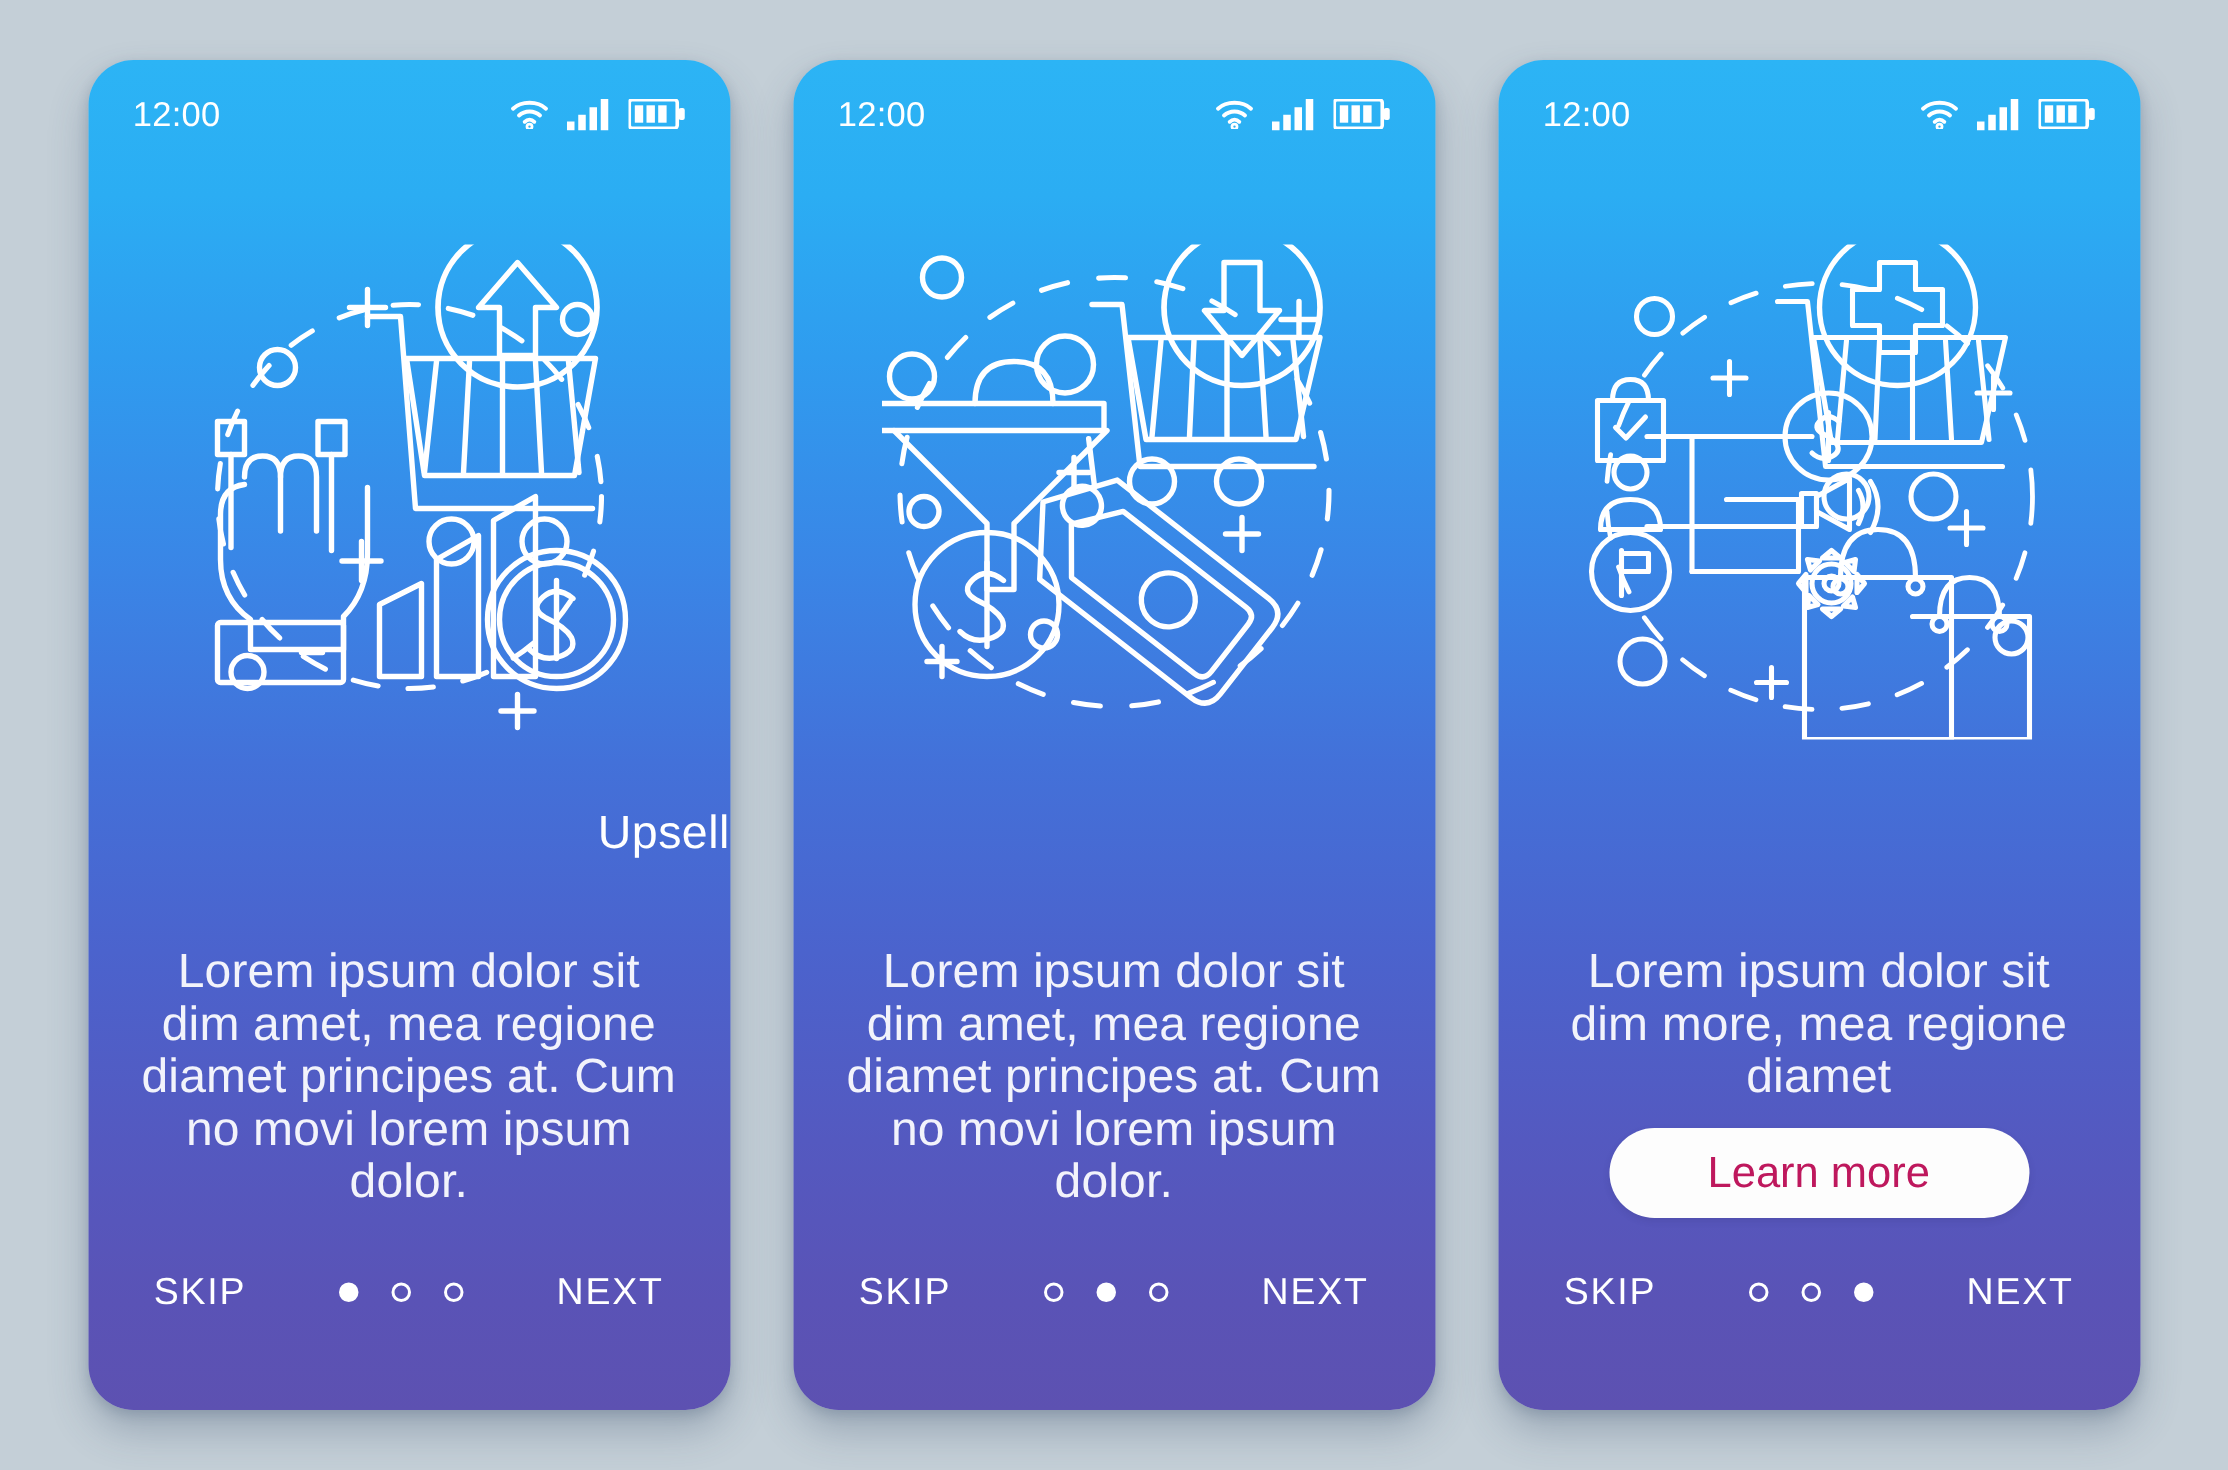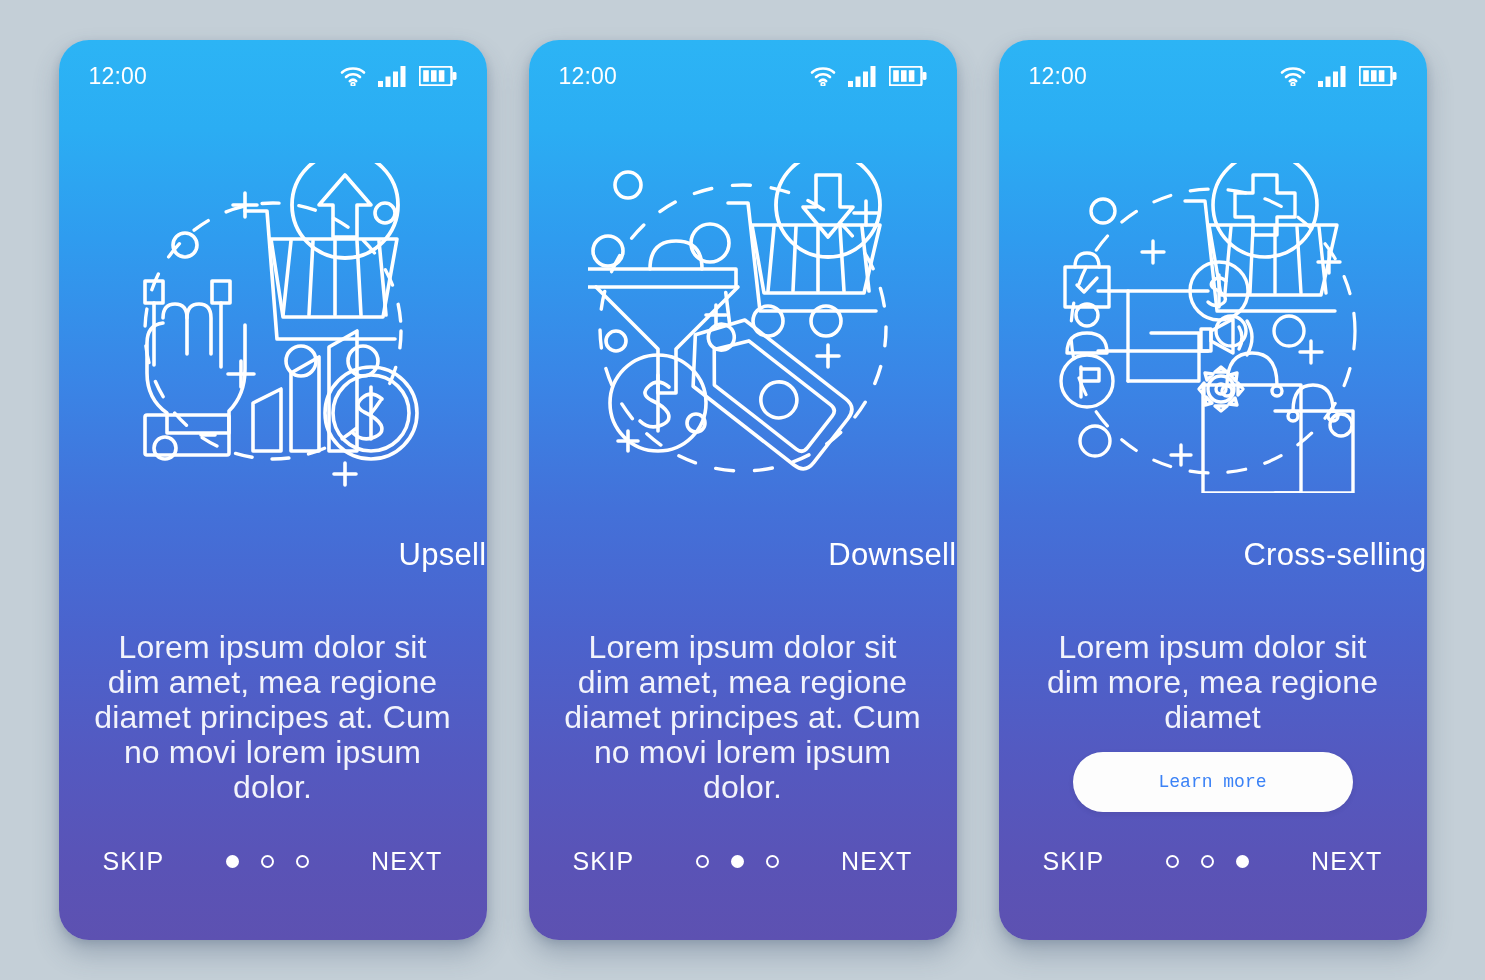--- a/index.html
+++ b/index.html
@@ -108,23 +108,23 @@
   .learn-btn {
     position: absolute;
     top: 712px;
     left: 50%;
     transform: translateX(-50%);
     width: 280px;
     height: 60px;
     border-radius: 30px;
     background: #fdfdfd;
     border: none;
-    color: #3b82f6;
-    font-family: Liberation Mono, monospace;
-    font-size: 18px;
+    color: #be185d;
+    font-family: Liberation Sans, sans-serif;
+    font-size: 29px;
     cursor: pointer;
     display: flex;
     align-items: center;
     justify-content: center;
     box-shadow: 0 2px 5px rgba(40,40,90,0.14);
   }
 
   
   .footer {
     position: absolute;
@@ -328,21 +328,20 @@
             <path d="M120 196 h128 q14 0 14 14 v56 q0 14 -14 14 h-128 l-30 -42 z"></path>
             <path d="M136 210 h104 q8 0 8 8 v40 q0 8 -8 8 h-104 l-22 -28 z"></path>
             <circle cx="112" cy="224" r="13"></circle>
             <circle cx="196" cy="238" r="18"></circle>
             <path d="M88 186 l22 22"></path>
           </g>
         </g>
       </svg>
     </div>
 
-    <div class="title">Downsell</div>
     <div class="body-copy">Lorem ipsum dolor sit dim amet, mea regione diamet principes at. Cum no movi lorem ipsum dolor.</div>
 
     <div class="footer">
       <div class="nav-link">SKIP</div>
       <div class="dots">
         <span class="dot inactive"></span>
         <span class="dot active"></span>
         <span class="dot inactive"></span>
       </div>
       <div class="nav-link">NEXT</div>
@@ -442,21 +441,20 @@
           <circle cx="174" cy="228" r="5"></circle>
           <circle cx="224" cy="228" r="5"></circle>
           <path d="M222 248 h78 v82 h-78"></path>
           <path d="M240 248 q0 -26 20 -26 q20 0 20 26"></path>
           <circle cx="240" cy="253" r="5"></circle>
           <circle cx="280" cy="253" r="5"></circle>
         </g>
       </svg>
     </div>
 
-    <div class="title">Cross-selling</div>
     <div class="body-copy">Lorem ipsum dolor sit dim more, mea regione diamet</div>
 
     <button class="learn-btn">Learn more</button>
 
     <div class="footer">
       <div class="nav-link">SKIP</div>
       <div class="dots">
         <span class="dot inactive"></span>
         <span class="dot inactive"></span>
         <span class="dot active"></span>

